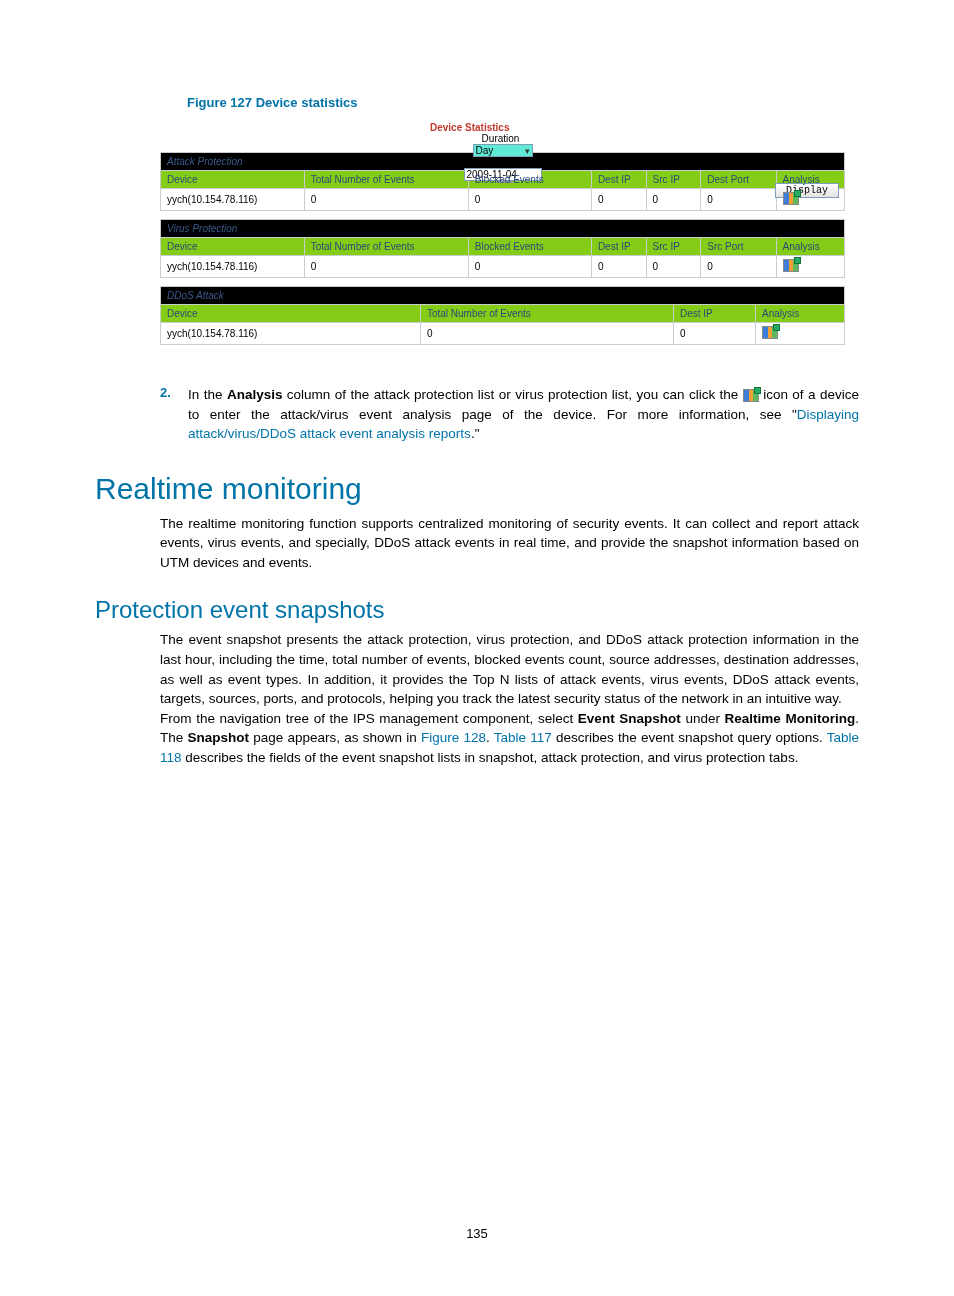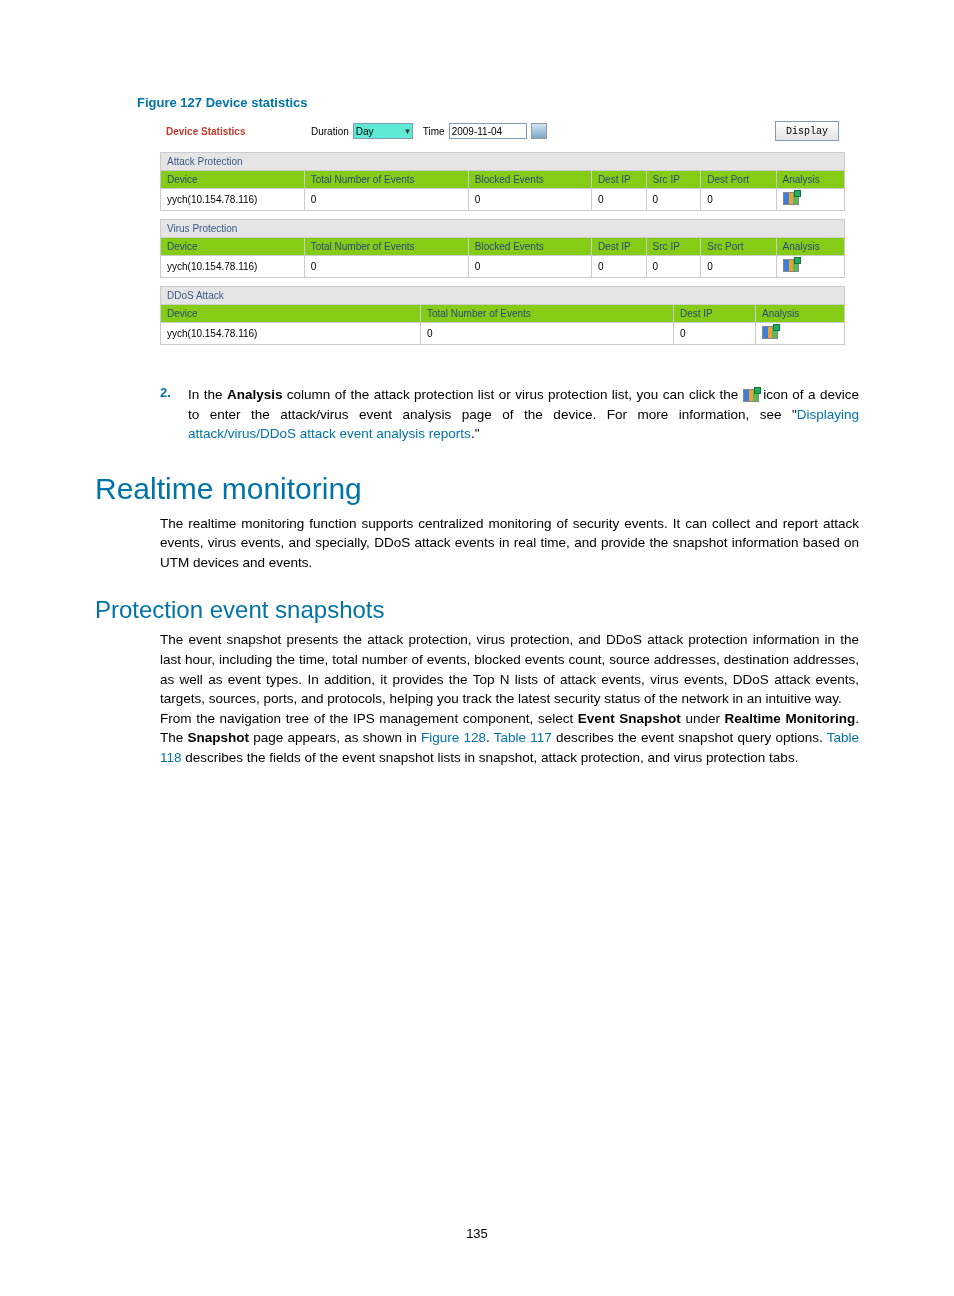--- a/index.html
+++ b/index.html
@@ -14,34 +14,35 @@
     position: relative;
   }
   .page {
     padding: 95px 95px 0 95px;
     box-sizing: border-box;
   }
   .figure-caption {
     color: #0073a8;
     font-weight: bold;
     font-size: 13px;
-    margin-left: 42px;
+    margin-left: 92px;
     margin-bottom: 8px;
   }
   .screenshot-box {
     margin-left: 65px;
     width: 685px;
     font-size: 10px;
     font-family: Verdana, Arial, sans-serif;
   }
   .ctl-row {
     display: flex;
     align-items: center;
     padding: 4px 6px;
     height: 18px;
+    flex-direction: column;
   }
   .dev-stats-label {
     color: #c0392b;
     font-weight: bold;
     font-size: 10px;
     width: 145px;
   }
   .ctl-label { margin-right: 4px; color:#000; }
   .ctl-select {
     border:1px solid #7f9db9;
@@ -84,21 +85,22 @@
   }
   table.sect td, table.sect th {
     text-align:left;
     padding:3px 6px;
     border:1px solid #ccc;
     font-weight:normal;
   }
   .sect-title td {
     color: #3a5a8a;
     font-weight: bold;
-    background:#e5e5e5;
+    background:#000000;
+    font-style:italic;
   }
   .sect-head td {
     background:#84cc16;
     color:#2a4a7a;
   }
   .chart-icon {
     display:inline-block;width:14px;height:11px;
     background:linear-gradient(to right,#3b7dd8 0 33%,#f0a030 33% 66%,#5bb85b 66% 100%);
     border:1px solid #888;
     position:relative;

